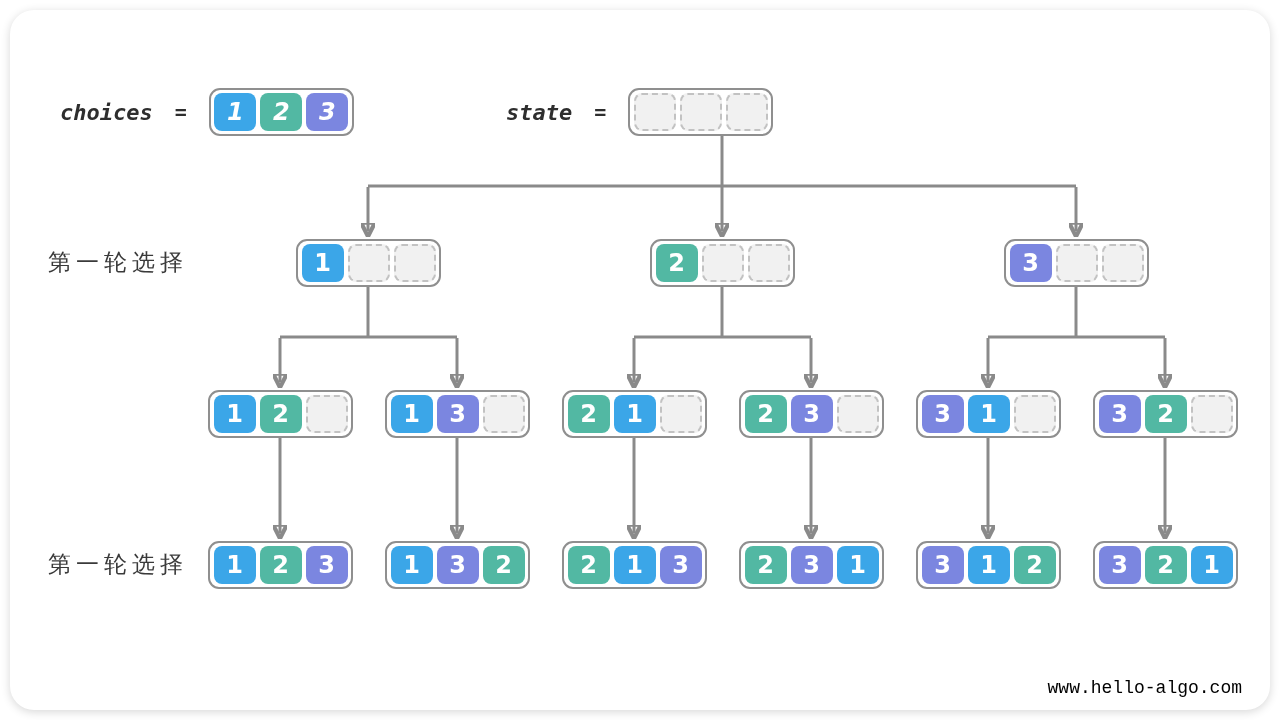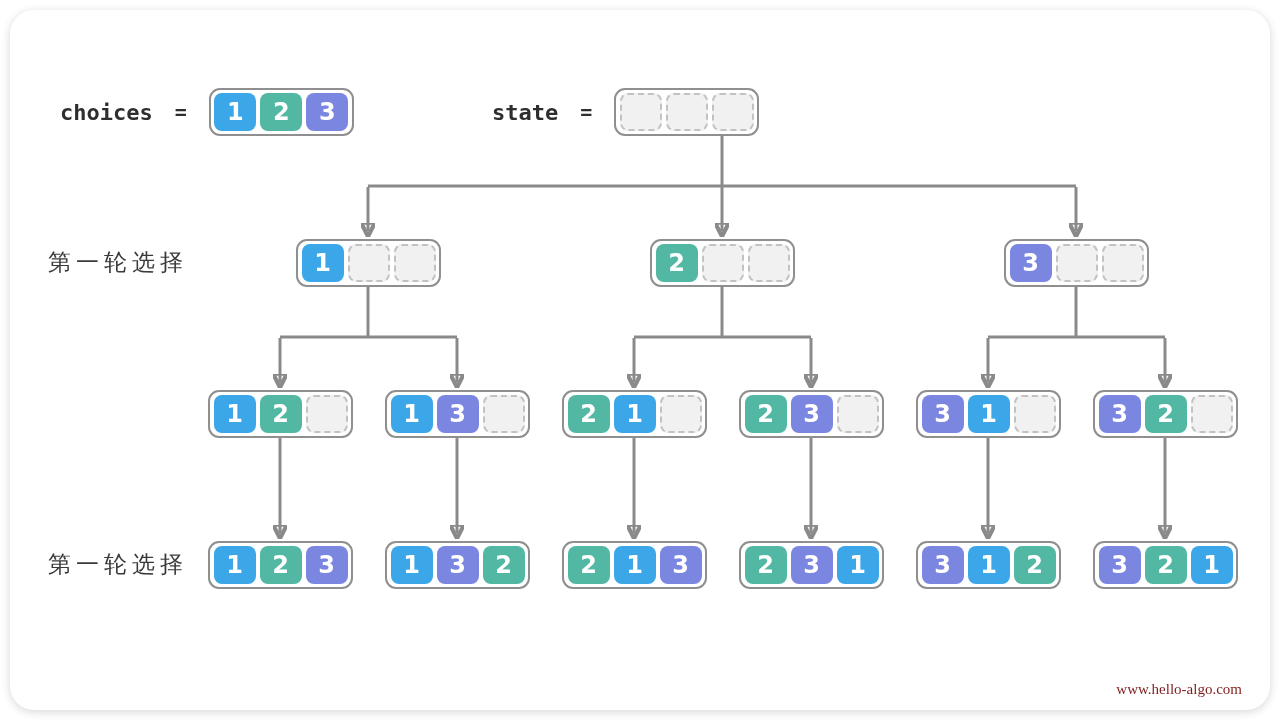--- a/index.html
+++ b/index.html
@@ -5,21 +5,21 @@
   html, body { margin: 0; padding: 0; background: #ffffff; width: 1280px; height: 720px; overflow: hidden; }
   .card {
     position: absolute; left: 10px; top: 10px; right: 10px; bottom: 10px;
     background: #ffffff; border-radius: 24px;
     box-shadow: 0 2px 10px rgba(0,0,0,0.16);
   }
   .stage { position: absolute; left: 0; top: 0; width: 1280px; height: 720px; font-family: "Liberation Sans", sans-serif; }
   svg.arrows { position: absolute; left: 0; top: 0; width: 1280px; height: 720px; }
   svg.arrows path { stroke: #8a8a8a; stroke-width: 3; fill: none; }
 
-  .legend-group { position: absolute; top: 88px; height: 48px; display: flex; align-items: center; }
+  .legend-group { position: absolute; top: 88px; height: 48px; display: flex; align-items: center; font-style: italic; }
   .kw { font-family: "DejaVu Sans Mono", monospace; font-weight: bold; font-size: 22px; color: #2e2e2e; }
   .eq { font-family: "DejaVu Sans Mono", monospace; font-weight: bold; font-size: 20px; color: #2e2e2e; margin: 0 22px 0 22px; }
 
   .node {
     box-sizing: border-box; width: 145px; height: 48px;
     background: #ffffff; border: 2px solid #8f8f8f; border-radius: 11px;
     display: flex; align-items: center; justify-content: center; gap: 4px;
     flex: 0 0 auto;
   }
   .cell {
@@ -35,21 +35,21 @@
     font-size: 23px; letter-spacing: 5px; color: #3a3a3a;
     font-family: Liberation Serif, serif;
   }
   .nodes { position: absolute; top: 0; display: flex; }
   .nodes.level1 { left: 296px; gap: 209px; }
   .nodes.level2 { left: 208px; gap: 32px; }
   .nodes.level3 { left: 208px; gap: 32px; }
 
   .watermark {
     position: absolute; right: 38px; bottom: 22px;
-    font-family: Liberation Serif, serif; font-size: 15px; color: #7f1d1d;
+    font-family: Liberation Mono, monospace; font-size: 18px; color: #000000;
   }
 </style>
 </head>
 <body>
 
 <div class="card"></div>
 
 <div class="stage">
 
   <svg class="arrows" viewBox="0 0 1280 720">
@@ -89,21 +89,21 @@
   <div class="legend-group" style="left:60px">
     <span class="kw">choices</span>
     <span class="eq">=</span>
     <div class="node">
         <div class="cell filled" style="background: rgb(59, 166, 232);">1</div>
         <div class="cell filled" style="background: rgb(82, 184, 163);">2</div>
         <div class="cell filled" style="background: rgb(123, 134, 224);">3</div>
       </div>
   </div>
 
-  <div class="legend-group" style="left:492px">
+  <div class="legend-group" style="left:506px">
     <span class="kw">state</span>
     <span class="eq">=</span>
     <div class="node">
         <div class="cell empty"></div>
         <div class="cell empty"></div>
         <div class="cell empty"></div>
       </div>
   </div>
 
   <div class="tree-row" style="top:239px">

